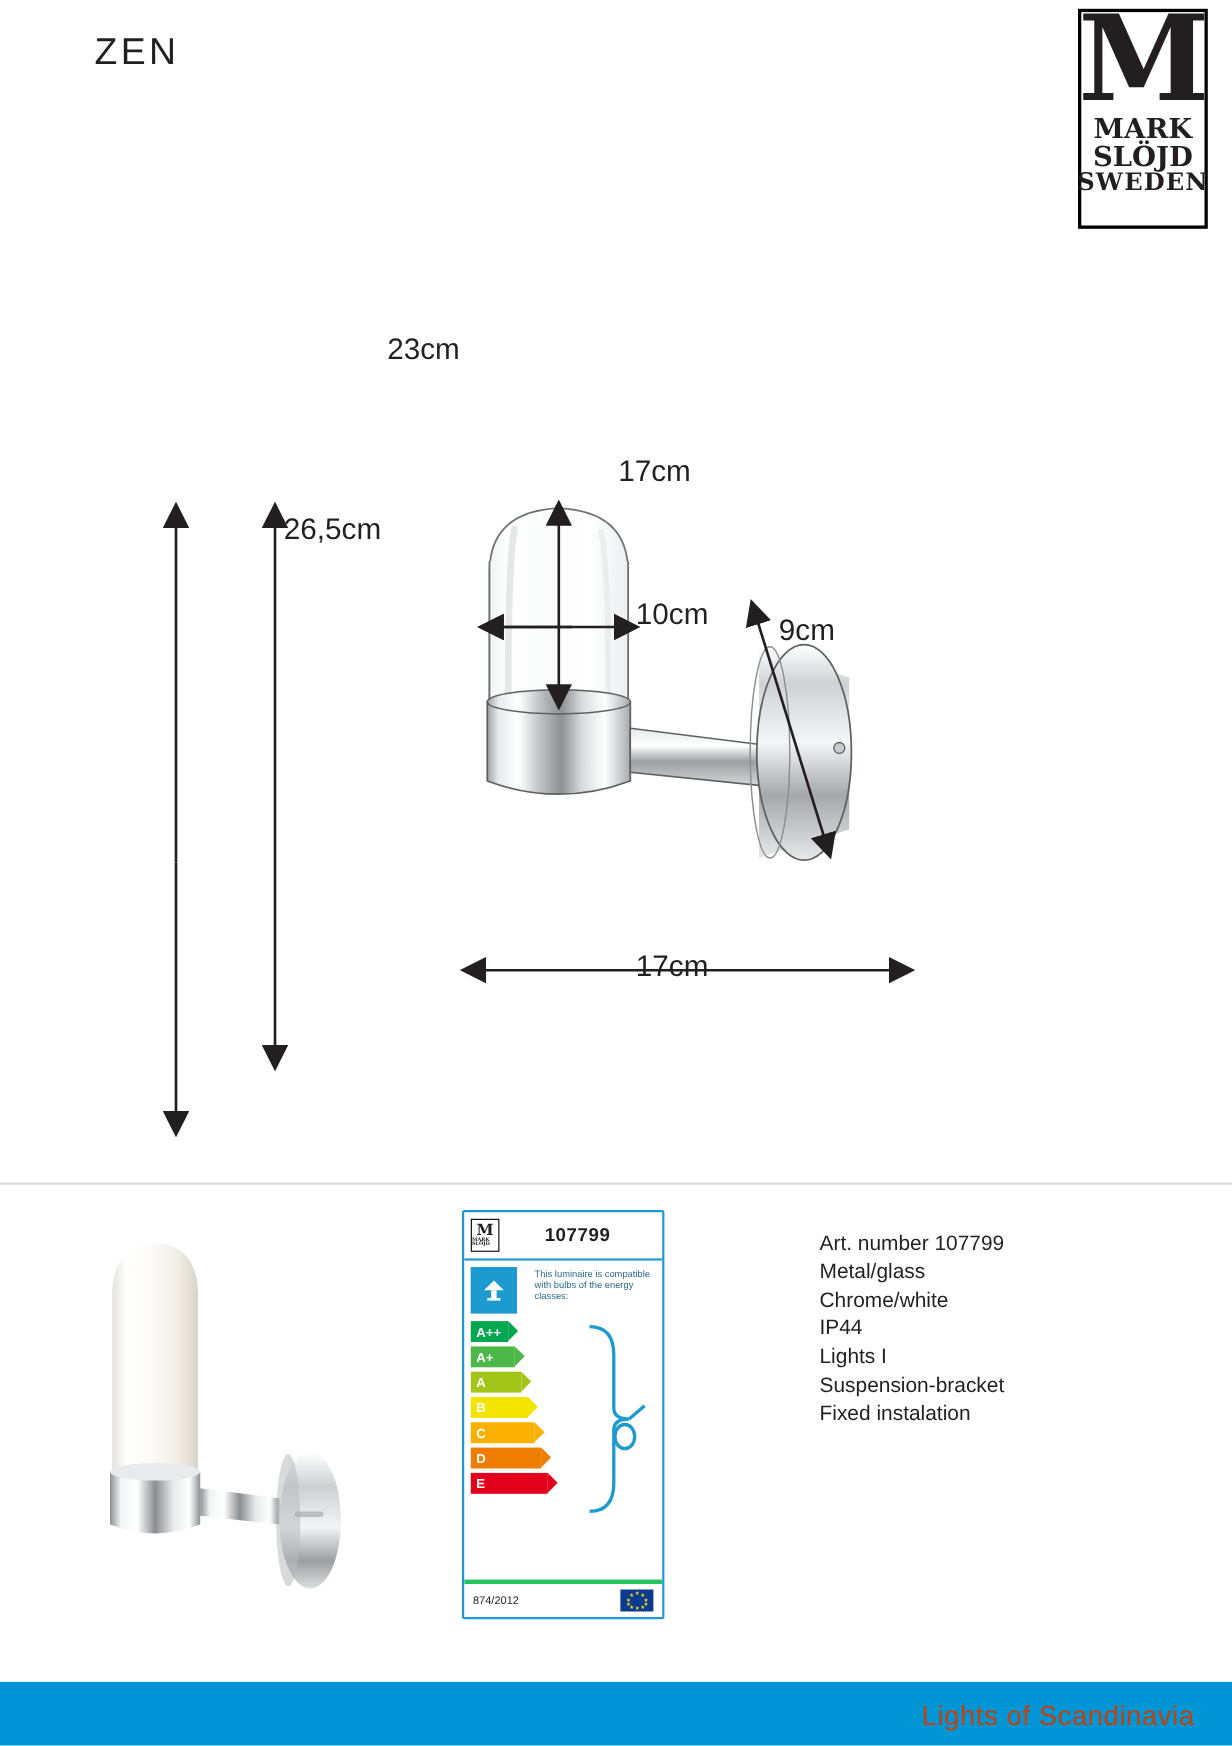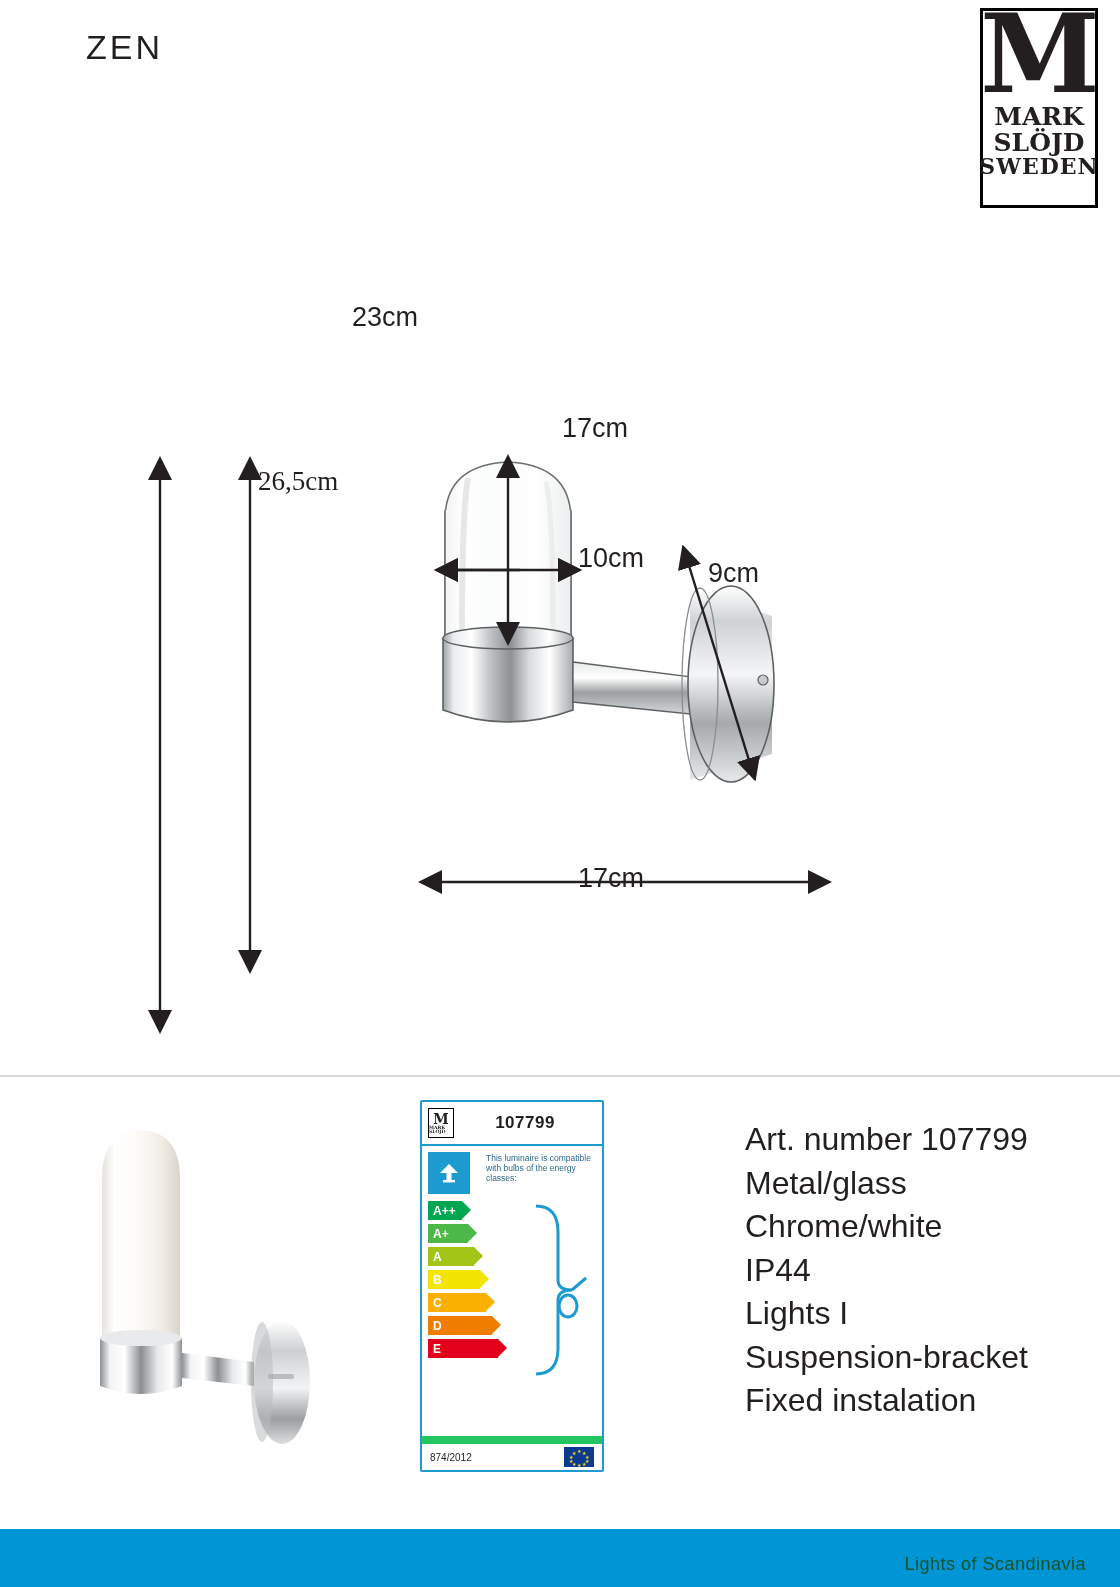--- a/index.html
+++ b/index.html
@@ -201,21 +201,21 @@
     top: 6px;
     width: 62px;
     height: 176px;
   }
   .el-bottom {
     position: absolute;
     left: 0;
     bottom: 0;
     width: 100%;
     height: 34px;
-    border-top: 8px solid #22c55e;
+    border-top: 4px solid #22c55e;
     display: flex;
     align-items: center;
     justify-content: space-between;
     padding: 0 8px;
     box-sizing: border-box;
   }
   .el-reg {
     font-size: 10px;
     color: #231f20;
   }
@@ -229,41 +229,41 @@
     position: absolute;
     color: #ffd617;
     font-size: 5px;
     line-height: 1;
   }
 
   .specs {
     position: absolute;
     left: 745px;
     top: 1118px;
-    font-size: 32px;
+    font-size: 19px;
     line-height: 1.36;
     color: #231f20;
   }
   .specs div { white-space: nowrap; }
 
   
   .footer-bar {
     position: absolute;
     left: 0;
     bottom: 0;
     width: 1120px;
     height: 58px;
     background: #0096d6;
   }
   .footer-tagline {
     position: absolute;
     right: 34px;
     bottom: 12px;
-    color: #14532d;
-    font-size: 18px;
+    color: #c2410c;
+    font-size: 25px;
     letter-spacing: 0.5px;
   }
 </style>
 </head>
 <body>
 
 <div class="product-title">ZEN</div>
 
 <div class="brand-logo">
   <div class="logo-m">M</div>
@@ -342,21 +342,21 @@
 
     <line x1="446" y1="360" x2="520" y2="360" stroke="#231f20" stroke-width="2.4" marker-start="url(#arrStart)"></line>
     <line x1="560" y1="360" x2="570" y2="360" stroke="#231f20" stroke-width="2.4" marker-end="url(#arrEnd)"></line>
     <line x1="446" y1="360" x2="570" y2="360" stroke="#231f20" stroke-width="2.4" marker-start="url(#arrStart)" marker-end="url(#arrEnd)"></line>
 
     <line x1="686" y1="346" x2="752" y2="560" stroke="#231f20" stroke-width="2.4" marker-start="url(#arrStart)" marker-end="url(#arrEnd)"></line>
 
     <line x1="430" y1="672" x2="820" y2="672" stroke="#231f20" stroke-width="2.4" marker-start="url(#arrStart)" marker-end="url(#arrEnd)"></line>
   </svg>
 
-  <div class="dim-label" style="left:258px; top:256px;font-family:Liberation Serif, serif;">26,5cm</div>
+  <div class="dim-label" style="left:258px; top:256px;">26,5cm</div>
   <div class="dim-label" style="left:352px; top:92px;">23cm</div>
   <div class="dim-label" style="left:562px; top:203px;">17cm</div>
   <div class="dim-label" style="left:578px; top:333px;">10cm</div>
   <div class="dim-label" style="left:708px; top:348px;">9cm</div>
   <div class="dim-label" style="left:578px; top:653px;">17cm</div>
 </div>
 
 <div class="divider"></div>
 
 <div class="photo-block">

